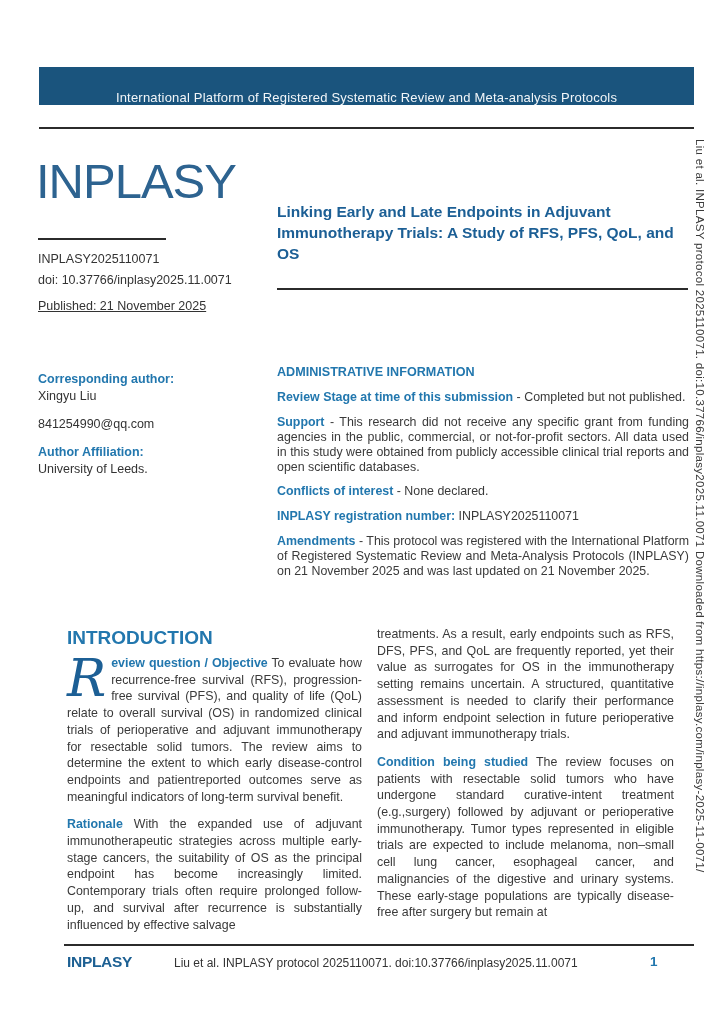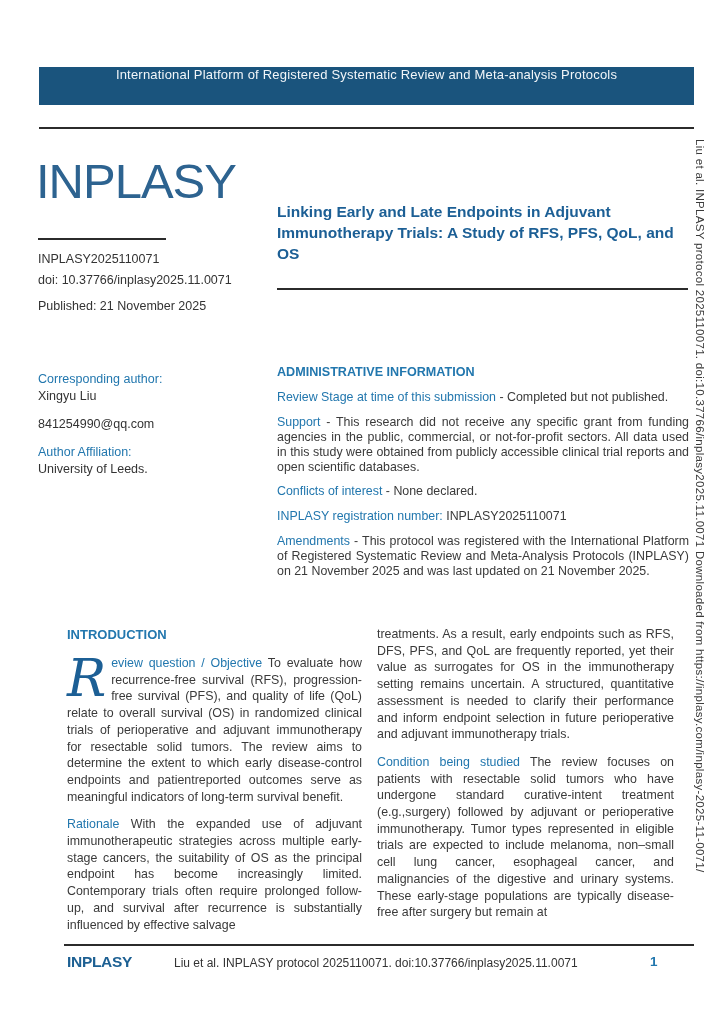--- a/index.html
+++ b/index.html
@@ -9,51 +9,51 @@
     background:#ffffff;
     font-family:"Liberation Sans", sans-serif;
     color:#3a3a3a;
     overflow:hidden;
     margin:0 auto;
   }
   
   .header-bar{
     position:absolute;left:39px;top:67px;width:655px;height:38px;
     background:#1a547d;
-    display:flex;align-items:flex-start;justify-content:center;
+    display:flex;align-items:flex-end;justify-content:center;
   }
   .header-bar span{color:#f2f6f9;font-size:13px;letter-spacing:.2px;}
   .rule{position:absolute;background:#2b2b2b;height:2px;}
   .rule-top{left:39px;top:127px;width:655px;}
   .rule-logo{left:38px;top:238px;width:128px;}
   .rule-authors{left:277px;top:288px;width:411px;}
   .rule-footer{left:64px;top:944px;width:630px;}
   
   .logo{
     position:absolute;left:36px;top:153px;
     font-size:49px;color:#2d6390;font-weight:400;letter-spacing:-1px;
   }
   
   .meta-block{position:absolute;left:38px;top:249px;width:235px;font-size:12.5px;line-height:21px;color:#333;}
-  .meta-block .pub{margin-top:5px;}
+  .meta-block .pub{margin-top:5px;text-decoration:underline;}
   .corr-block{position:absolute;left:38px;top:371px;width:235px;font-size:12.5px;line-height:17px;color:#333;}
-  .blue-label{color:#2277ae;font-weight:normal;}
+  .blue-label{color:#2277ae;font-weight:bold;}
   .corr-block .gap{height:11px;}
   
   .title{
     position:absolute;left:277px;top:180px;width:412px;
     font-size:15.5px;font-weight:bold;color:#1c5f95;line-height:21px;margin-top:21px;
   }
   .authors{position:absolute;left:277px;top:306px;width:412px;font-size:12.5px;color:#333;}
   
   .admin{position:absolute;left:277px;top:365px;width:412px;font-size:12.4px;line-height:14.9px;color:#3a3a3a;}
   .admin .section-heading{font-size:12.6px;font-weight:bold;color:#2277ae;margin-bottom:10px;}
   .admin p{margin:0 0 10px 0;text-align:justify;}
   
-  .intro-heading{position:absolute;left:67px;top:627px;font-size:13px;font-weight:bold;color:#2277ae;}
+  .intro-heading{position:absolute;left:67px;top:627px;font-size:19px;font-weight:bold;color:#2277ae;}
   .col{position:absolute;font-size:12.4px;line-height:16.7px;color:#3a3a3a;}
   .col p{margin:0 0 11px 0;text-align:justify;}
   .col-left{left:67px;top:655px;width:295px;}
   .col-right{left:377px;top:626px;width:297px;}
   .dropcap{
     float:left;
     font-family:"DejaVu Serif", serif;font-style:italic;
     font-size:52px;line-height:40px;color:#1c5f95;
     margin:3px 5px 0 0;
   }

